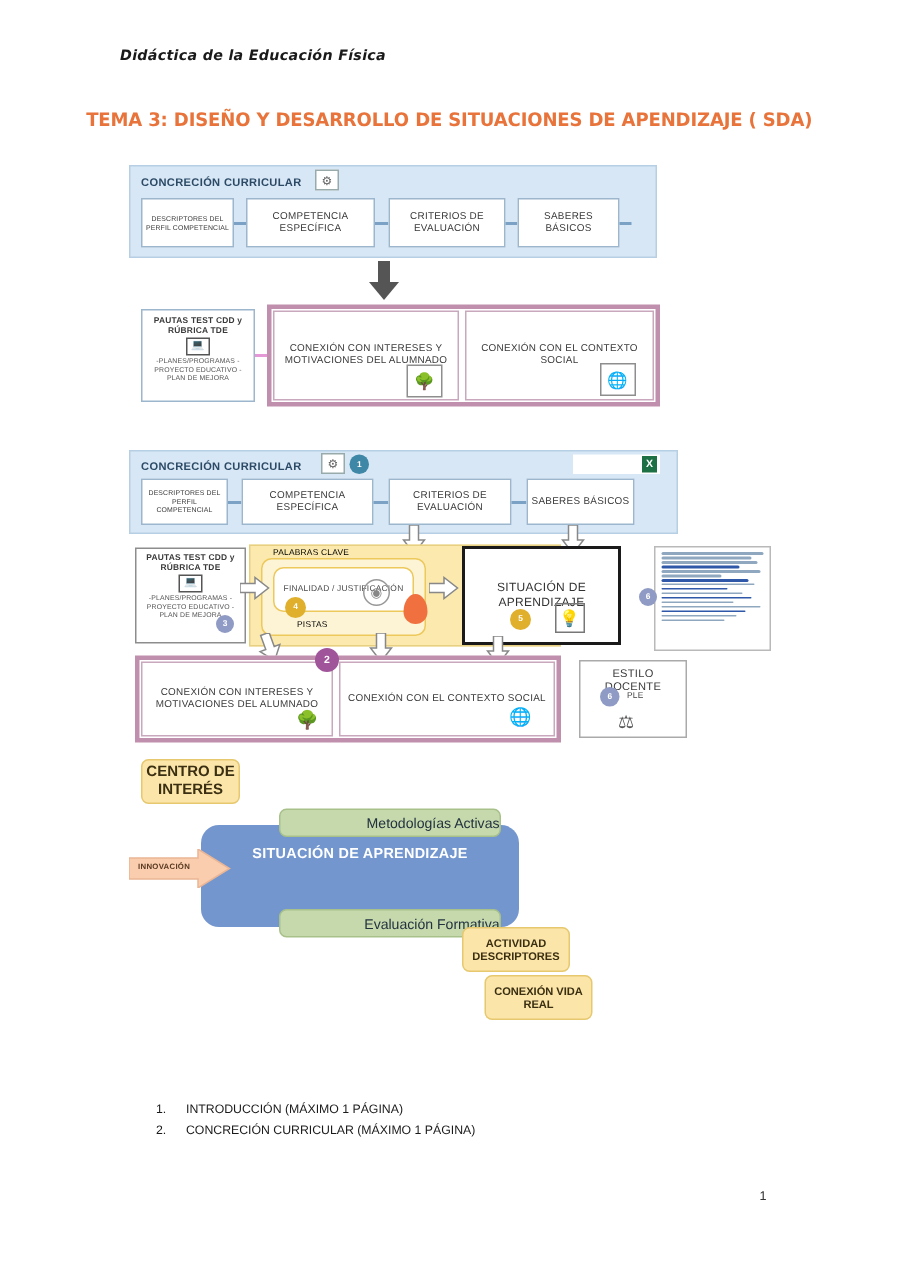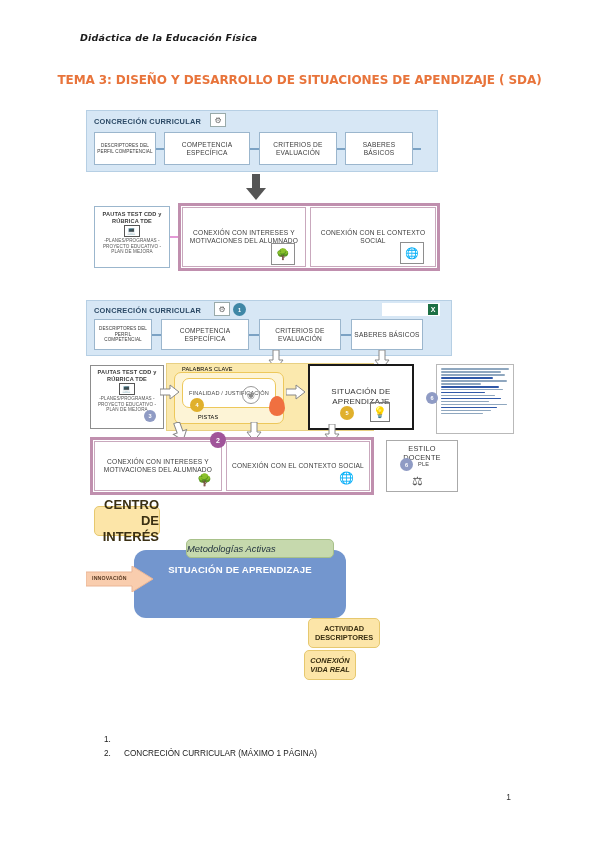--- a/index.html
+++ b/index.html
@@ -113,22 +113,22 @@
 
   
   .fatarrow{ position:absolute; }
 
   
   .d3-blue{
     position:absolute;background:#7396ce;border-radius:12px;
   }
   .d3-green{
     position:absolute;background:#c6d9ad;border:1px solid #a8c18a;border-radius:5px;
-    display:flex;align-items:center;justify-content:flex-start;
-    font-size:9.4px;color:#22323f;font-style:italic;
+    display:flex;align-items:center;justify-content:flex-end;
+    font-size:9.4px;color:#22323f;
   }
   .d3-yellow{
     position:absolute;background:#fce5a8;border:1px solid #e6c86f;border-radius:5px;
     display:flex;align-items:center;justify-content:center;text-align:center;
     line-height:1.25;color:#3a2f12;
   }
   .d3-label{
     position:absolute;color:#fff;font-size:9.6px;font-weight:bold;letter-spacing:.2px;
     text-align:center;
   }
@@ -322,51 +322,55 @@
   <div class="wbox" style="left:300px; top:140px; width:72px; height:52px; flex-direction:column; justify-content:flex-start; padding-top:4px; border-color:#aaa;">
     <span class="t8">ESTILO DOCENTE</span>
   </div>
   <div class="badge" style="left:314px; top:158px; width:13px; height:13px; background:#8f9bc4;">6</div>
   <div class="t6" style="position:absolute;left:332px;top:161px;color:#444;">PLE</div>
   <div style="position:absolute;left:326px;top:174px;font-size:12px;color:#555;">⚖</div>
 </div>
 
 <div class="diagram" style="left:86px; top:506px; width:330px; height:175px;">
 
-  <div class="d3-yellow" style="left:8px; top:0; width:66px; height:30px; font-size:13px; font-weight:bold;text-align:right;">
+  <div class="d3-yellow" style="left:8px; top:0; width:66px; height:30px; font-size:10px; font-weight:bold;">
     <span>CENTRO DE INTERÉS</span>
   </div>
 
   <div class="d3-blue" style="left:48px; top:44px; width:212px; height:68px;"></div>
 
   <div class="d3-innov" style="left:0px; top:60px;">
     <svg width="68" height="26" viewBox="0 0 68 26">
       <path d="M0 6 L46 6 L46 0 L67 13 L46 26 L46 20 L0 20 Z" fill="#f9cdae" stroke="#eab595" stroke-width="1"></path>
     </svg>
     <span style="position:absolute;left:6px;top:9px;font-size:5.2px;font-weight:bold;color:#5a3a22;letter-spacing:.2px;">INNOVACIÓN</span>
   </div>
 
   <div class="d3-green" style="left:100px; top:33px; width:148px; height:19px;">
     <span>Metodologías Activas</span>
   </div>
 
   <div class="d3-label" style="left:48px; top:58px; width:212px;">SITUACIÓN DE APRENDIZAJE</div>
 
+  <div class="d3-green" style="left:100px; top:100px; width:148px; height:19px;">
+    <span>Evaluación Formativa</span>
+  </div>
 
   <div class="d3-yellow" style="left:222px; top:112px; width:72px; height:30px; font-size:7.4px; font-weight:bold;">
     <span>ACTIVIDAD DESCRIPTORES</span>
   </div>
-  <div class="d3-yellow" style="left:218px; top:144px; width:52px; height:30px; font-size:7.4px; font-weight:bold;font-style:italic;">
+  <div class="d3-yellow" style="left:237px; top:144px; width:72px; height:30px; font-size:7.4px; font-weight:bold;">
     <span>CONEXIÓN VIDA REAL</span>
   </div>
 </div>
 
 <div class="list">
   <div class="list-row">
     <span class="list-num">1.</span>
+    <span>INTRODUCCIÓN (MÁXIMO 1 PÁGINA)</span>
   </div>
   <div class="list-row">
     <span class="list-num">2.</span>
     <span>CONCRECIÓN CURRICULAR (MÁXIMO 1 PÁGINA)</span>
   </div>
 </div>
 
 <div class="pagenum">1</div>
 
 </body></html>

